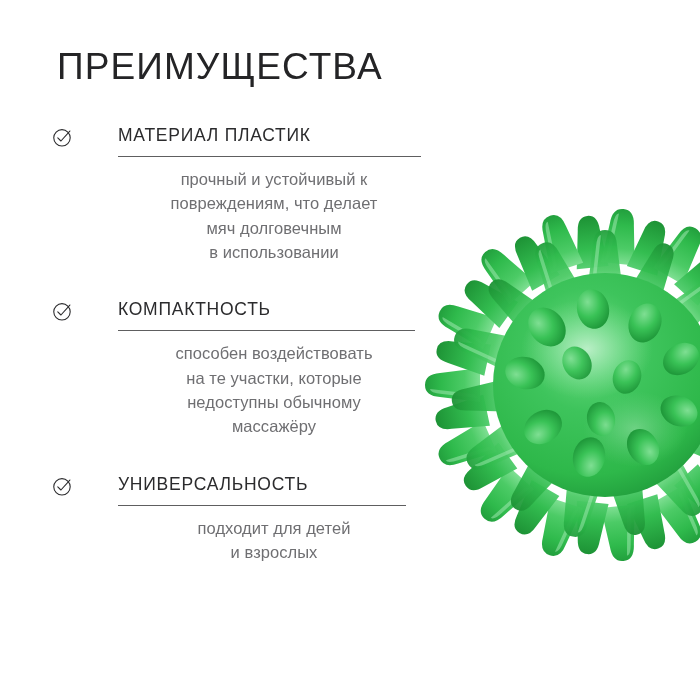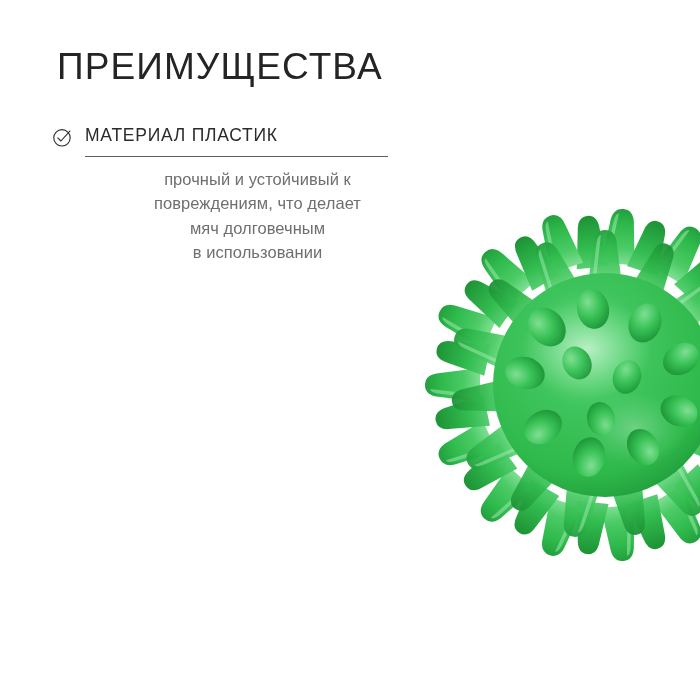--- a/index.html
+++ b/index.html
@@ -66,21 +66,21 @@
 
   .features {
     position: absolute;
     left: 0;
     top: 124px;
     width: 430px;
   }
 
   .feature {
     position: relative;
-    padding-left: 85px;
+    padding-left: 118px;
     margin-bottom: 34px;
   }
   .feature:last-child { margin-bottom: 0; }
 
   .check-icon {
     position: absolute;
     left: 52px;
     top: 3px;
     width: 21px;
     height: 21px;
@@ -341,17 +341,43 @@
         </span>
         <h2 class="feature-heading">МАТЕРИАЛ
 ПЛАСТИК</h2>
         <hr class="feature-divider w1">
         <p class="feature-text">прочный и устойчивый к
 повреждениям, что делает
 мяч долговечным
 в использовании</p>
       </div>
 
-
+      <div class="feature">
+        <span class="check-icon">
+          <svg width="21" height="21" viewBox="0 0 24 24" fill="none" aria-hidden="true">
+            <circle cx="11.4" cy="12.4" r="9.4" stroke="#2b2b2d" stroke-width="1.25"></circle>
+            <path d="M6.6 12.4 L10.2 16.0 L20.4 4.6" stroke="#2b2b2d" stroke-width="1.25" stroke-linecap="round" stroke-linejoin="round"></path>
+          </svg>
+        </span>
+        <h2 class="feature-heading">КОМПАКТНОСТЬ</h2>
+        <hr class="feature-divider w2">
+        <p class="feature-text">способен воздействовать
+на те участки, которые
+недоступны обычному
+массажёру</p>
+      </div>
+
+      <div class="feature">
+        <span class="check-icon">
+          <svg width="21" height="21" viewBox="0 0 24 24" fill="none" aria-hidden="true">
+            <circle cx="11.4" cy="12.4" r="9.4" stroke="#2b2b2d" stroke-width="1.25"></circle>
+            <path d="M6.6 12.4 L10.2 16.0 L20.4 4.6" stroke="#2b2b2d" stroke-width="1.25" stroke-linecap="round" stroke-linejoin="round"></path>
+          </svg>
+        </span>
+        <h2 class="feature-heading">УНИВЕРСАЛЬНОСТЬ</h2>
+        <hr class="feature-divider w3">
+        <p class="feature-text">подходит для детей
+и взрослых</p>
+      </div>
 
     </div>
   </div>
 </div>
 
 </body></html>

